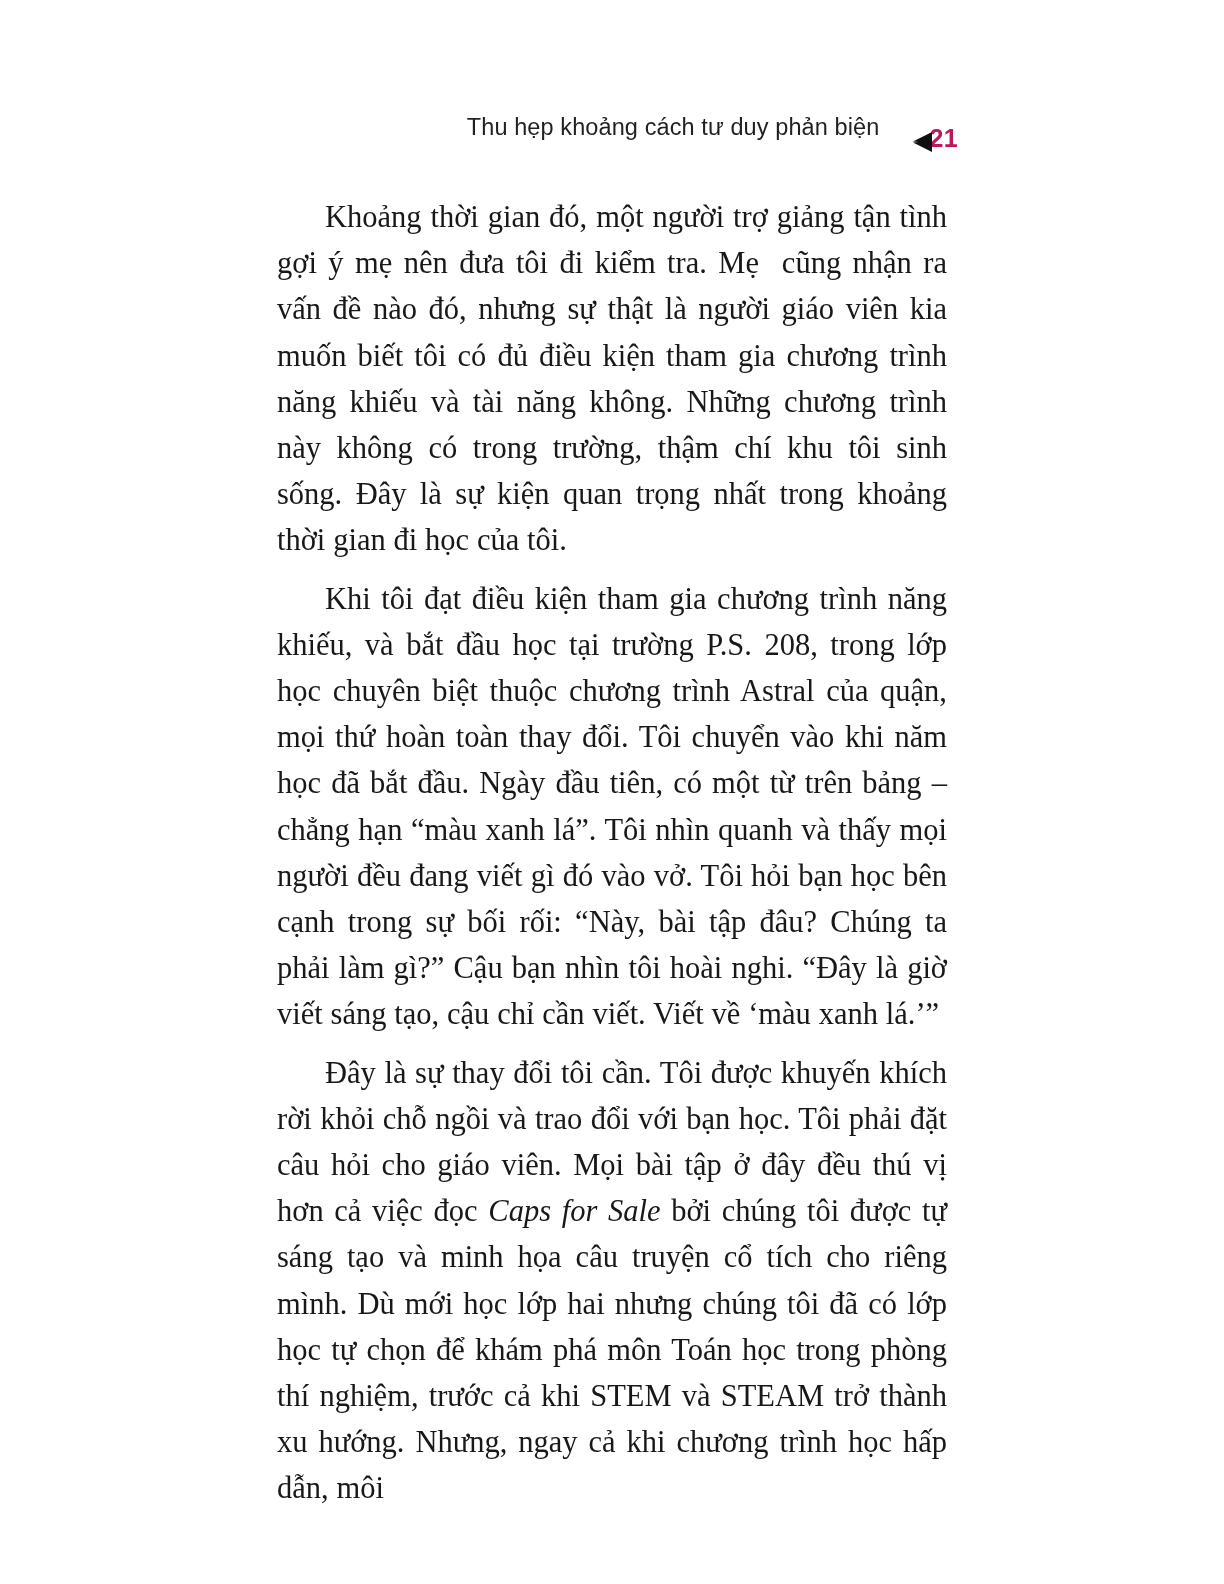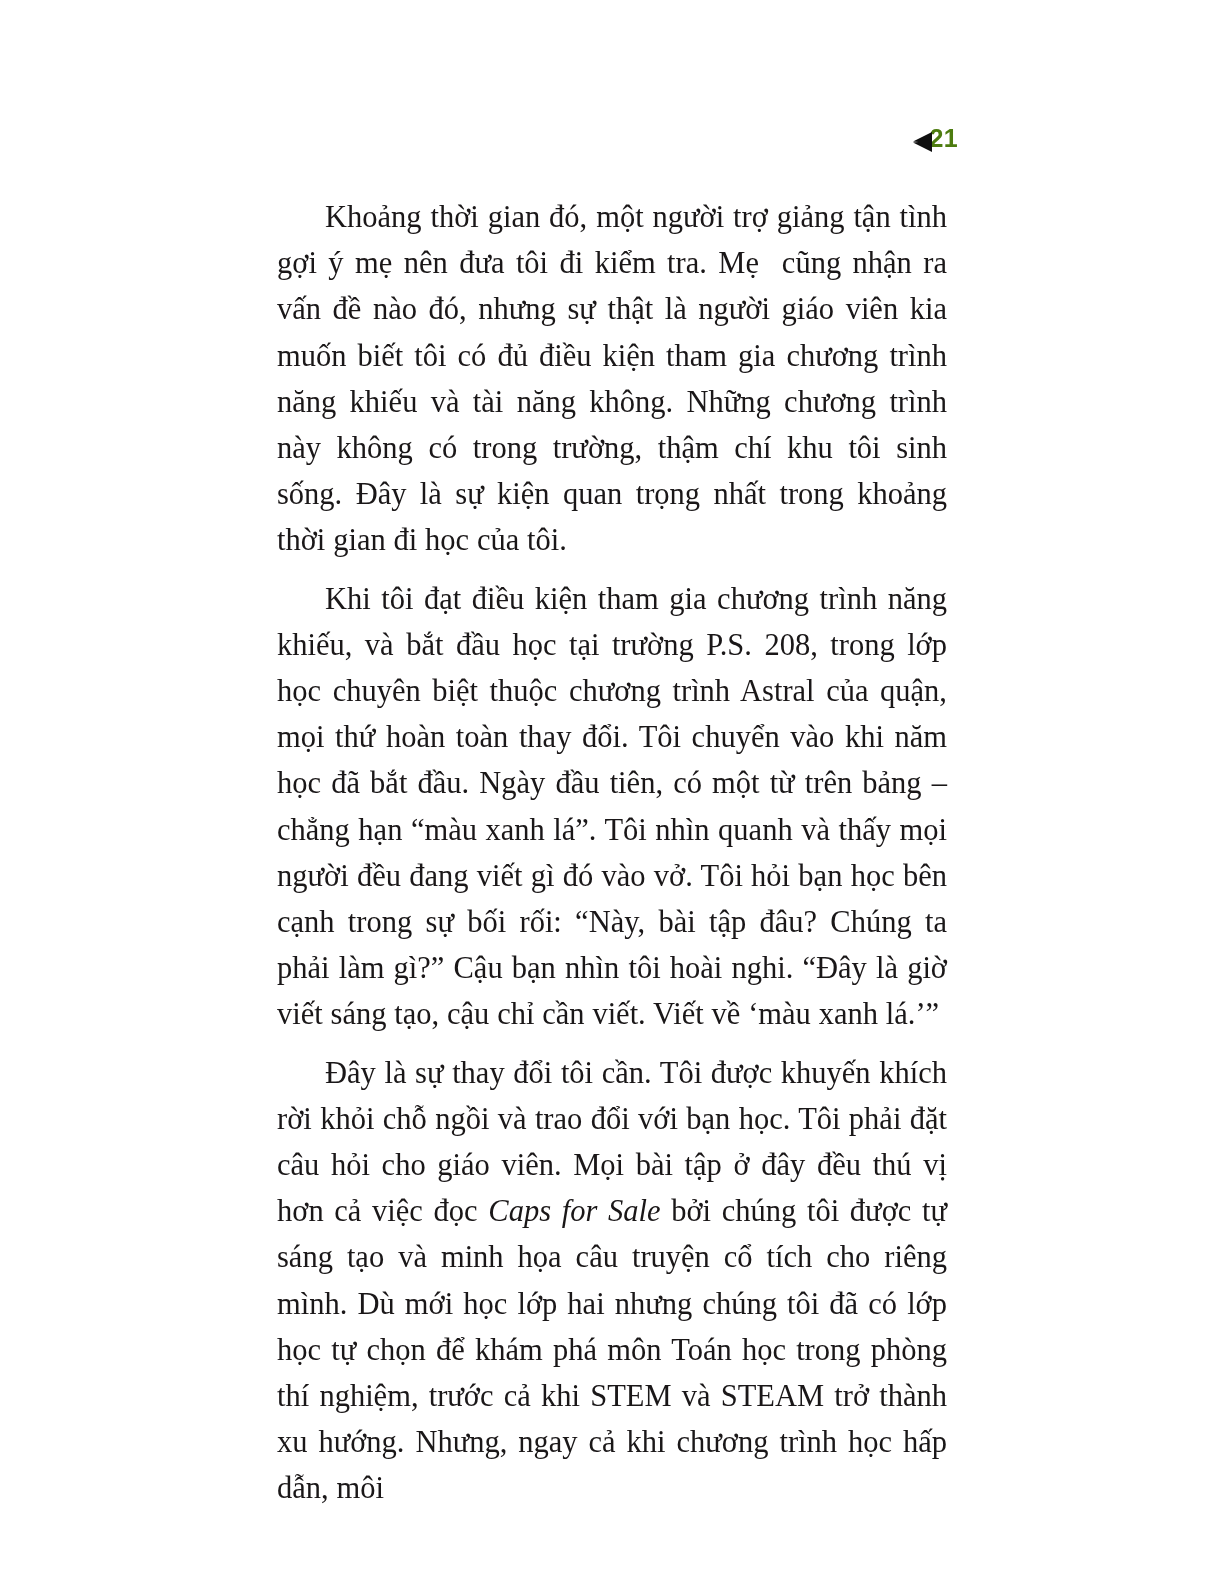--- a/index.html
+++ b/index.html
@@ -87,28 +87,29 @@
   .body-par em,
   .body-par .italic {
   }
 </style>
 </head>
 <body>
 
 <div class="page" style="background: rgb(255, 255, 255);">
 
   <div class="running-head">
+    <span class="running-head-title" style="color: rgb(35, 31, 32);">Thu hẹp khoảng cách tư duy phản biện</span>
 
     <span class="head-marker">
       <svg width="26" height="26" viewBox="0 0 26 26" aria-hidden="true">
         <path d="M23 3 L23 23 L4 13.6 L9.5 13 L4 12.4 Z" fill="#0f0f0f"></path>
       </svg>
     </span>
 
-    <span class="running-head-folio" style="color: #4d7c0f; margin-top: 20px;">21</span>
+    <span class="running-head-folio" style="color: #be185d; margin-top: 20px;">21</span>
   </div>
 
   <div class="text-block">
     <p class="body-par" style="color: rgb(26, 23, 24);">Khoảng thời gian đó, một người trợ giảng tận tình gợi ý mẹ nên đưa tôi đi kiểm tra. Mẹ<span class="wide-space">  </span>cũng nhận ra vấn đề nào đó, nhưng sự thật là người giáo viên kia muốn biết tôi có đủ điều kiện tham gia chương trình năng khiếu và tài năng không. Những chương trình này không có trong trường, thậm chí khu tôi sinh sống. Đây là sự kiện quan trọng nhất trong khoảng thời gian đi học của tôi.</p>
     <p class="body-par" style="color: rgb(26, 23, 24);">Khi tôi đạt điều kiện tham gia chương trình năng khiếu, và bắt đầu học tại trường P.S. 208, trong lớp học chuyên biệt thuộc chương trình Astral của quận, mọi thứ hoàn toàn thay đổi. Tôi chuyển vào khi năm học đã bắt đầu. Ngày đầu tiên, có một từ trên bảng – chẳng hạn “màu xanh lá”. Tôi nhìn quanh và thấy mọi người đều đang viết gì đó vào vở. Tôi hỏi bạn học bên cạnh trong sự bối rối: “Này, bài tập đâu? Chúng ta phải làm gì?” Cậu bạn nhìn tôi hoài nghi. “Đây là giờ viết sáng tạo, cậu chỉ cần viết. Viết về ‘màu xanh lá.’”</p>
     <p class="body-par" style="color: rgb(26, 23, 24);">Đây là sự thay đổi tôi cần. Tôi được khuyến khích rời khỏi chỗ ngồi và trao đổi với bạn học. Tôi phải đặt câu hỏi cho giáo viên. Mọi bài tập ở đây đều thú vị hơn cả việc đọc <em class="italic">Caps for Sale</em> bởi chúng tôi được tự sáng tạo và minh họa câu truyện cổ tích cho riêng mình. Dù mới học lớp hai nhưng chúng tôi đã có lớp học tự chọn để khám phá môn Toán học trong phòng thí nghiệm, trước cả khi STEM và STEAM trở thành xu hướng. Nhưng, ngay cả khi chương trình học hấp dẫn, môi</p>
   </div>
 
 </div>
 

